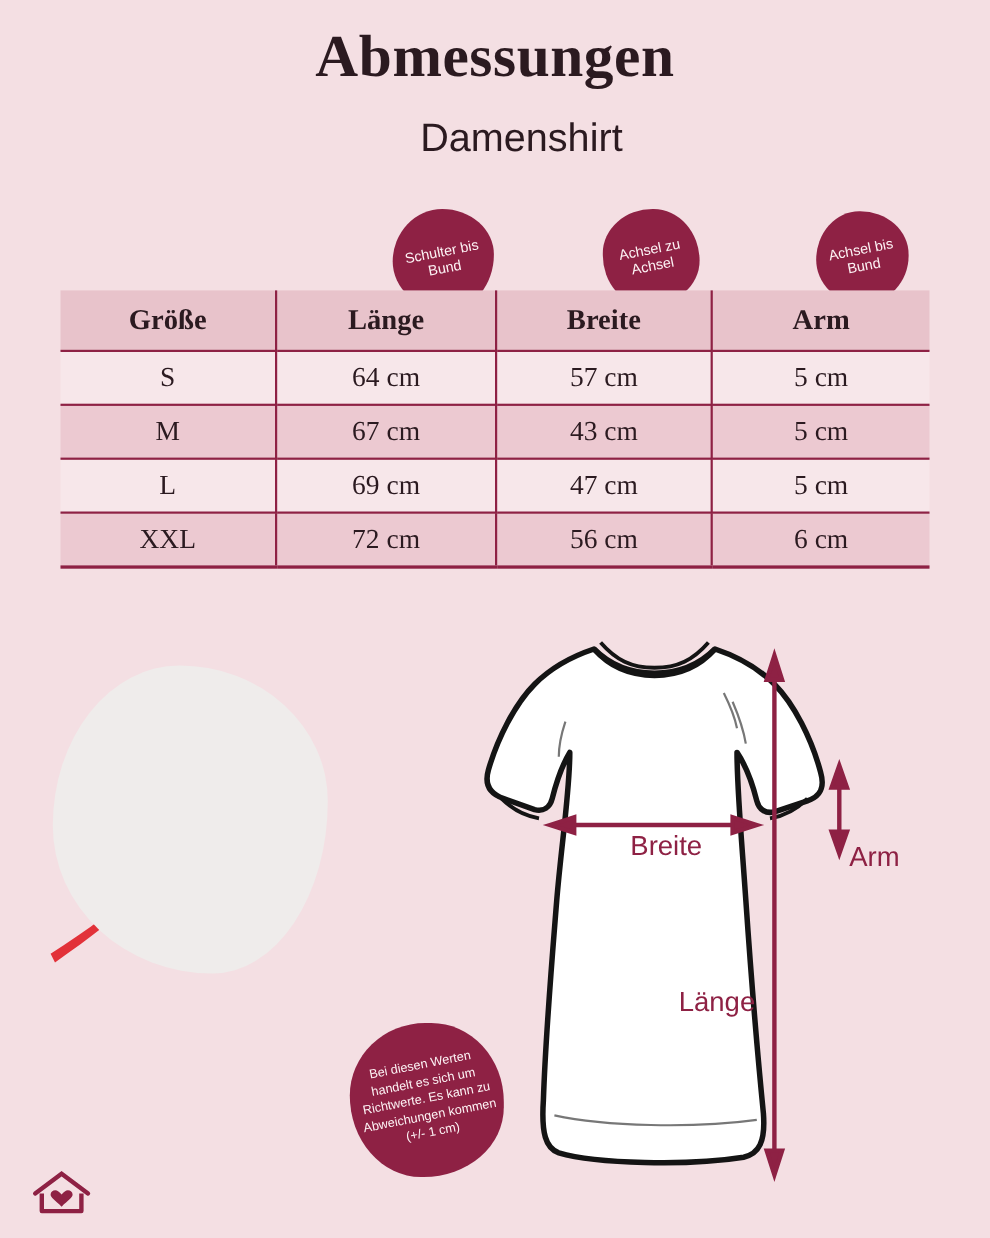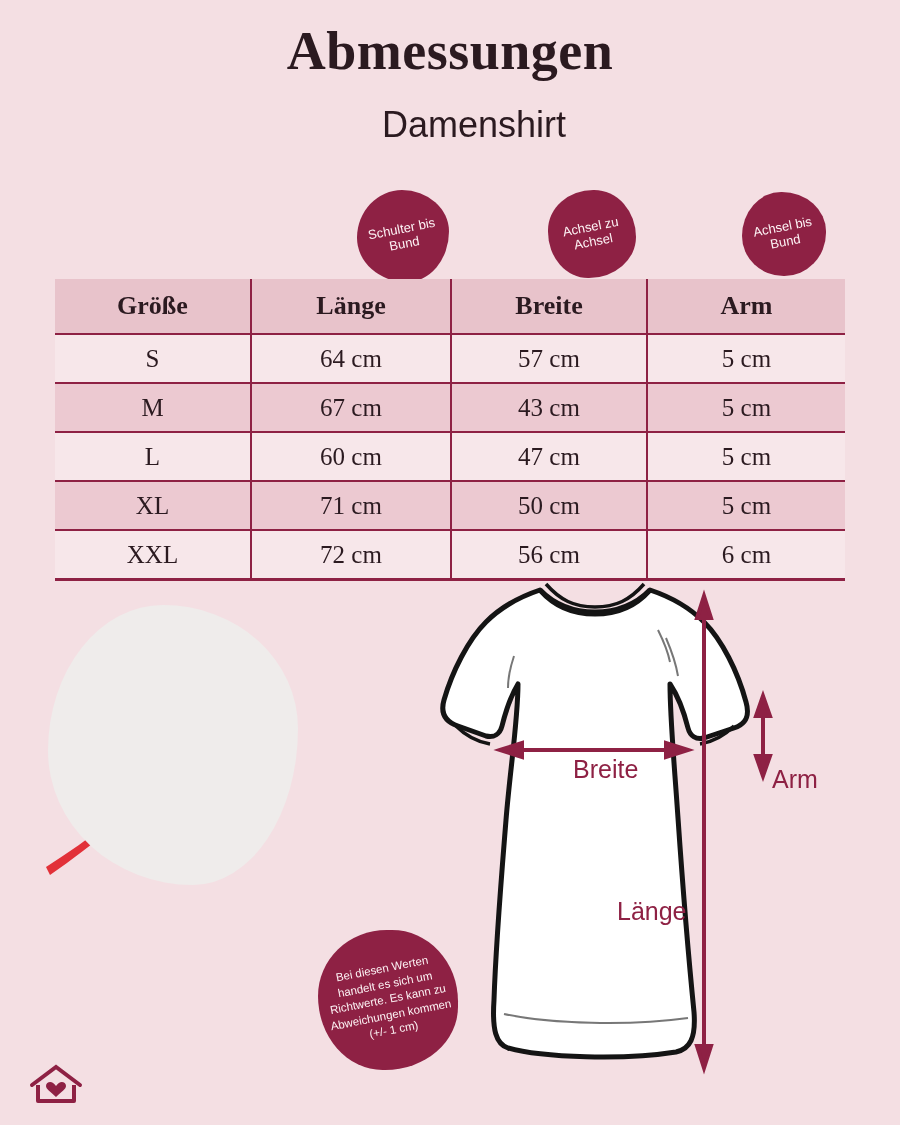--- a/index.html
+++ b/index.html
@@ -88,21 +88,21 @@
   .blob.note span {
     font-size: 11.5px;
     line-height: 1.35;
     transform: rotate(-11deg);
   }
 
   
   .table {
     position: absolute;
     left: 55px;
-    top: 279px;
+    top: 264px;
     width: 790px;
     border-collapse: collapse;
     font-family: "Liberation Serif", serif;
   }
   .table col.c1 { width: 196px; }
   .table col.c2 { width: 200px; }
   .table col.c3 { width: 196px; }
   .table col.c4 { width: 198px; }
   .table th {
     height: 52px;
@@ -211,28 +211,22 @@
         <td>5 cm</td>
       </tr>
       <tr>
         <td>M</td>
         <td>67 cm</td>
         <td>43 cm</td>
         <td>5 cm</td>
       </tr>
       <tr>
         <td>L</td>
-        <td>60 cm</td>
+        <td>69 cm</td>
         <td>47 cm</td>
-        <td>5 cm</td>
-      </tr>
-      <tr>
-        <td>XL</td>
-        <td>71 cm</td>
-        <td>50 cm</td>
         <td>5 cm</td>
       </tr>
       <tr>
         <td>XXL</td>
         <td>72 cm</td>
         <td>56 cm</td>
         <td>6 cm</td>
       </tr>
     </tbody>
   </table>

